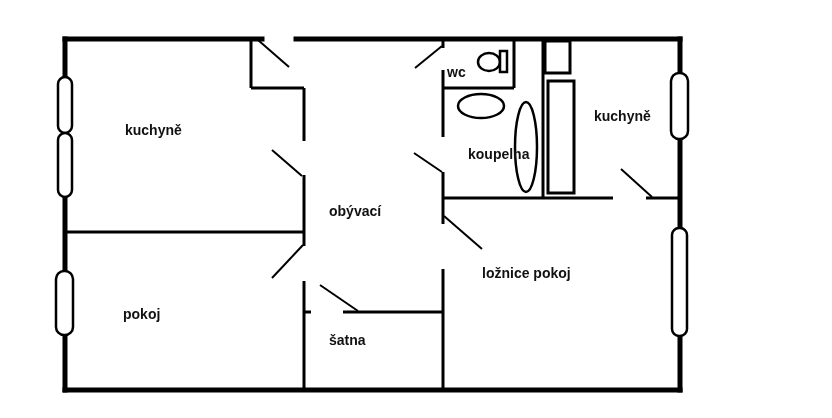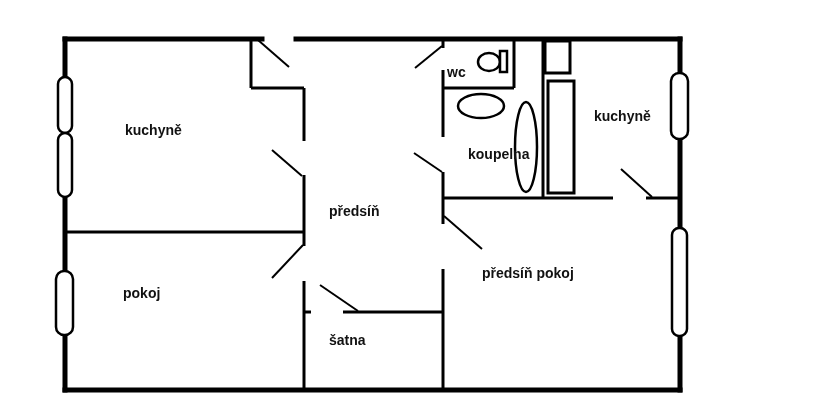--- a/index.html
+++ b/index.html
@@ -88,19 +88,19 @@
 
     <ellipse cx="526" cy="147" rx="11" ry="45" stroke-width="2.5"></ellipse>
 
     <rect x="545" y="41" width="25" height="32" stroke-width="3"></rect>
 
     <rect x="548" y="81" width="26" height="112" stroke-width="3"></rect>
   </g>
 </svg>
 
 <span class="room-label" style="left:125px; top:123px;">kuchyně</span>
-<span class="room-label" style="left:123px; top:286px;">pokoj</span>
-<span class="room-label" style="left:329px; top:204px;">předsíň</span>
+<span class="room-label" style="left:123px; top:307px;">pokoj</span>
+<span class="room-label" style="left:329px; top:204px;">obývací</span>
 <span class="room-label" style="left:329px; top:333px;">šatna</span>
 <span class="room-label" style="left:447px; top:65px;">wc</span>
 <span class="room-label" style="left:468px; top:147px;">koupelna</span>
 <span class="room-label" style="left:594px; top:109px;">kuchyně</span>
-<span class="room-label" style="left:482px; top:266px;">předsíň pokoj</span>
+<span class="room-label" style="left:482px; top:266px;">ložnice pokoj</span>
 
 </body></html>

